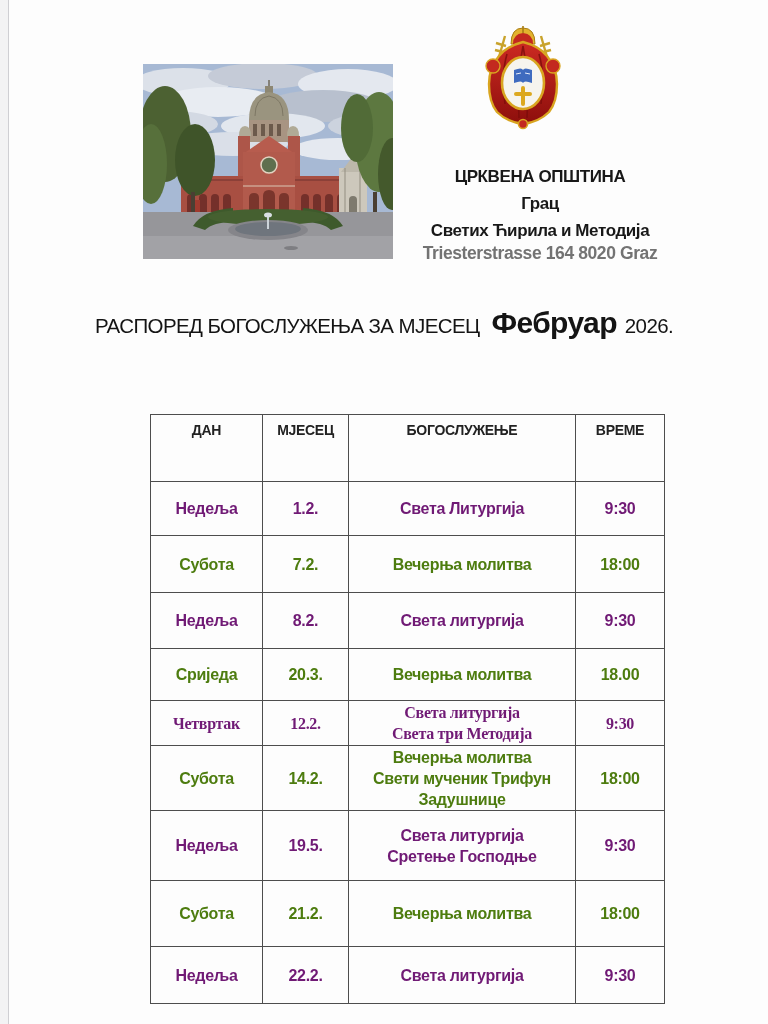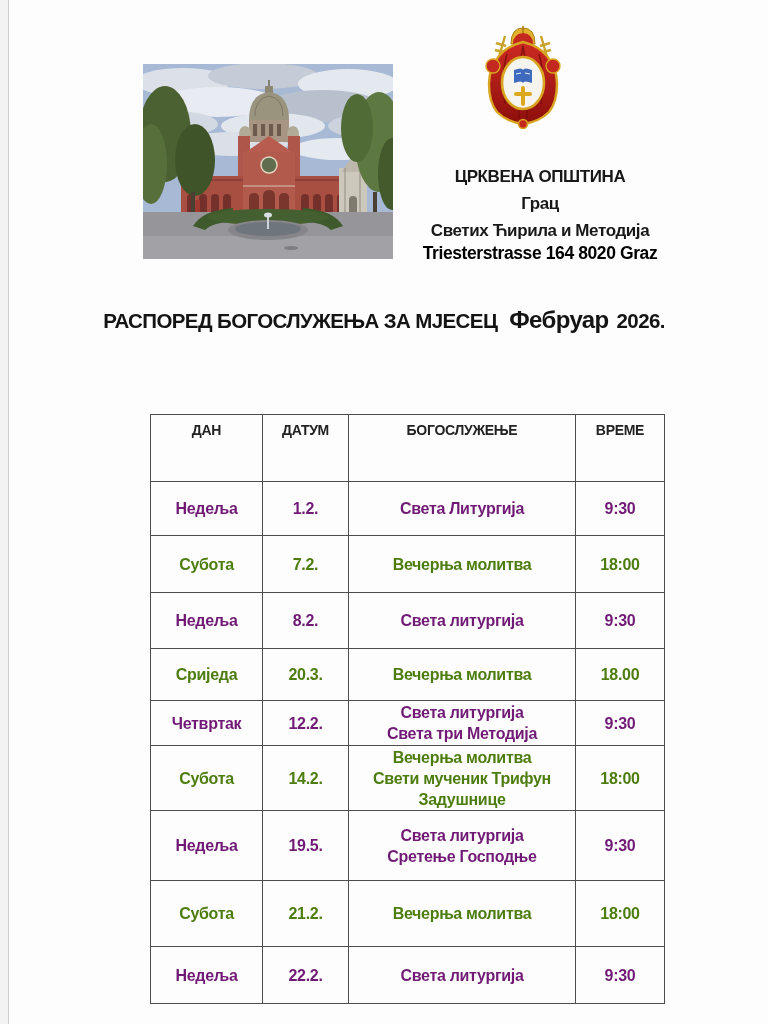--- a/index.html
+++ b/index.html
@@ -13,29 +13,29 @@
 
   .church-photo{position:absolute;left:143px;top:64px;width:250px;height:195px;}
   .emblem{position:absolute;left:477px;top:26px;width:92px;height:104px;}
 
   .org-block{
     position:absolute;left:408px;top:139px;width:264px;text-align:center;
     font-weight:bold;font-size:17px;line-height:27px;letter-spacing:-0.4px;color:#181818;margin-top:24px;
   }
   .address{
     position:absolute;left:408px;top:243px;width:264px;text-align:center;
-    font-weight:bold;font-size:17.5px;letter-spacing:-0.4px;color:#000000;
+    font-weight:bold;font-size:17.5px;letter-spacing:-0.4px;color:#737373;
   }
 
   .doc-title{
     position:absolute;left:0;top:306px;width:768px;text-align:center;
     white-space:nowrap;letter-spacing:-0.6px;color:#141414;
   }
-  .doc-title .t-prefix,.doc-title .t-year{font-weight:bold;font-size:20.5px;}
-  .doc-title .t-month{font-weight:bold;font-size:24px;margin:0 4px 0 8px;text-align:center;}
+  .doc-title .t-prefix,.doc-title .t-year{font-weight:normal;font-size:20.5px;}
+  .doc-title .t-month{font-weight:bold;font-size:30px;margin:0 4px 0 8px;text-align:center;}
 
   table.schedule{
     position:absolute;left:150px;top:414px;width:514px;
     border-collapse:collapse;table-layout:fixed;
   }
   table.schedule th,table.schedule td{
     border:1.6px solid #4d4d4d;padding:0 4px;text-align:center;
     letter-spacing:-0.3px;overflow:hidden;
   }
   table.schedule th{
@@ -211,21 +211,21 @@
   <table class="schedule">
     <colgroup>
       <col style="width:112px">
         <col style="width:86px">
         <col style="width:227px">
         <col style="width:89px">
     </colgroup>
     <thead>
       <tr>
         <th>ДАН</th>
-        <th>ДАТУМ</th>
+        <th>МЈЕСЕЦ</th>
         <th>БОГОСЛУЖЕЊЕ</th>
         <th>ВРЕМЕ</th>
       </tr>
     </thead>
     <tbody>
         <tr class="hl" style="height: 54px;">
           <td>Недеља</td>
           <td>1.2.</td>
           <td>
             <span class="svc-line">Света Литургија</span>
@@ -249,21 +249,21 @@
           <td>9:30</td>
         </tr>
         <tr style="height: 52px;">
           <td>Сриједа</td>
           <td>20.3.</td>
           <td>
             <span class="svc-line">Вечерња молитва</span>
           </td>
           <td>18.00</td>
         </tr>
-        <tr class="hl" style="height: 45px;">
+        <tr class="hl" style="height: 45px; font-family: Liberation Serif, serif;">
           <td>Четвртак</td>
           <td>12.2.</td>
           <td>
             <span class="svc-line">Света литургија</span>
             <span class="svc-line">Света три Методија</span>
           </td>
           <td>9:30</td>
         </tr>
         <tr style="height: 65px;">
           <td>Субота</td>

